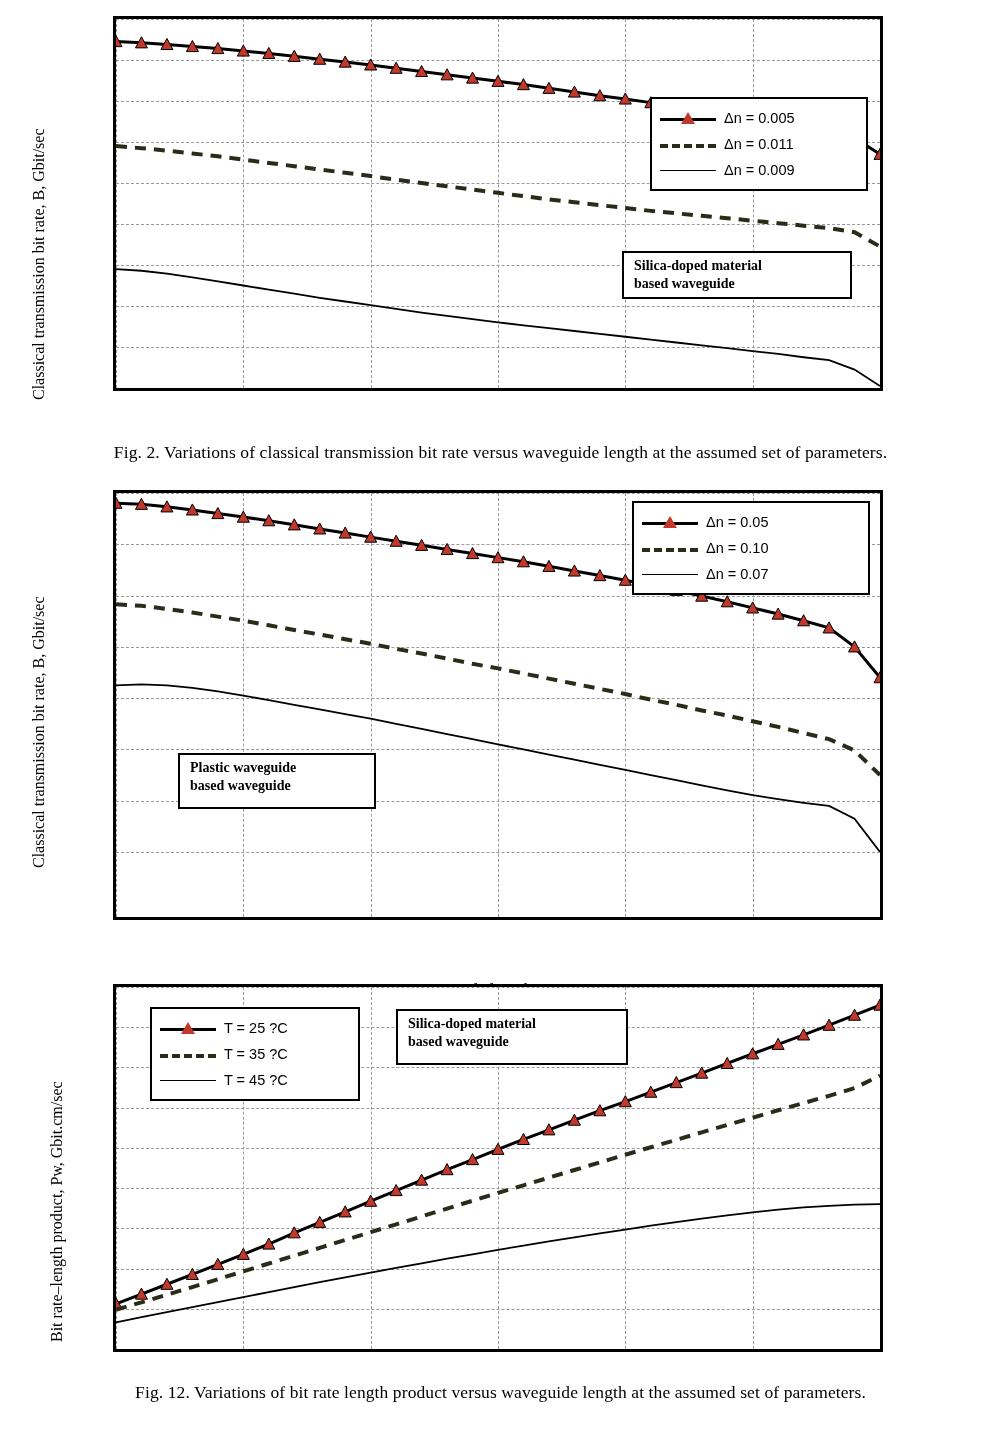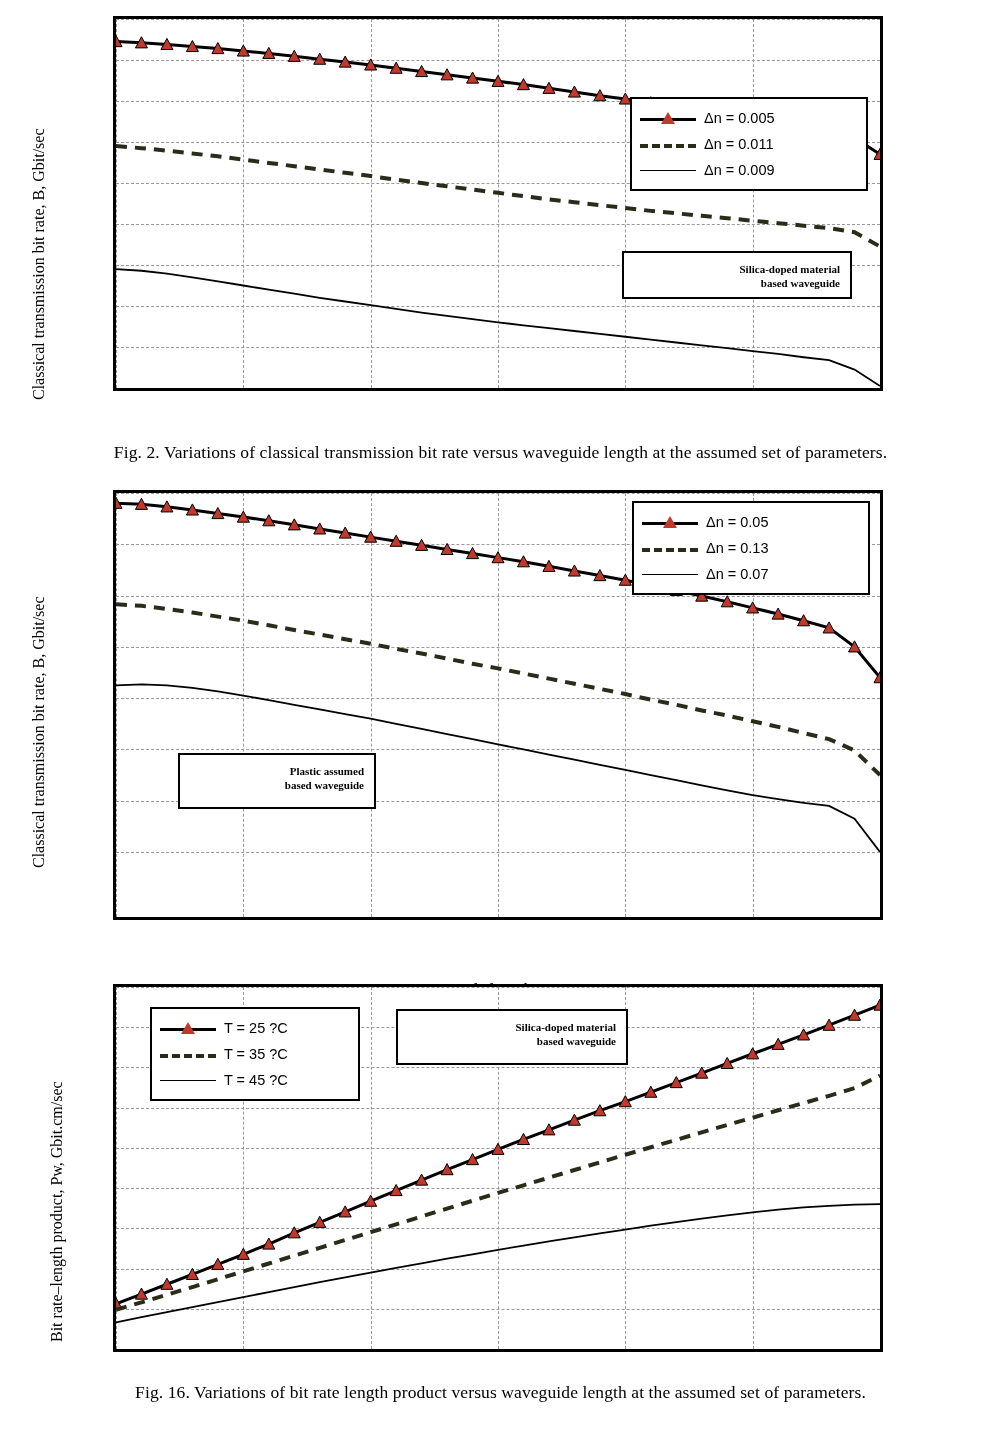--- a/index.html
+++ b/index.html
@@ -80,27 +80,27 @@
   .legend-label{
     font-family:"Liberation Sans",sans-serif;
     font-size:14.5px;
   }
 
   
   .annot{
     position:absolute;
     border:2px solid #000;
     background:#fff;
-    padding:10px 10px;
+    padding:4px 10px;
     box-sizing:border-box;
     font-family:"Liberation Serif",serif;
     font-weight:bold;
-    font-size:11px;
+    font-size:14px;
     line-height:1.25;
-    text-align:right;
+    text-align:left;
     overflow:hidden;
   }
   svg{display:block;}
 </style>
 </head>
 <body>
 
 <div class="page">
 
   <div class="figblock" style="height:472px;">
@@ -153,21 +153,21 @@
             <polygon points="611.2000000000002,88.71000000000004 605.2000000000002,99.81000000000003 617.2000000000002,99.81000000000003" fill="#c0392b" stroke="#000" stroke-width="1"></polygon>
             <polygon points="636.6666666666667,92.40000000000003 630.6666666666667,103.50000000000003 642.6666666666667,103.50000000000003" fill="#c0392b" stroke="#000" stroke-width="1"></polygon>
             <polygon points="662.1333333333333,96.09000000000003 656.1333333333333,107.19000000000003 668.1333333333333,107.19000000000003" fill="#c0392b" stroke="#000" stroke-width="1"></polygon>
             <polygon points="687.6,99.77999999999997 681.6,110.87999999999997 693.6,110.87999999999997" fill="#c0392b" stroke="#000" stroke-width="1"></polygon>
             <polygon points="713.0666666666666,103.46999999999997 707.0666666666666,114.56999999999996 719.0666666666666,114.56999999999996" fill="#c0392b" stroke="#000" stroke-width="1"></polygon>
             <polygon points="738.5333333333334,112.90000000000003 732.5333333333334,124.00000000000003 744.5333333333334,124.00000000000003" fill="#c0392b" stroke="#000" stroke-width="1"></polygon>
             <polygon points="764,129.3 758,140.4 770,140.4" fill="#c0392b" stroke="#000" stroke-width="1"></polygon>
             <path d="M0.00,127.10 L25.47,129.15 L50.93,131.61 L76.40,134.48 L101.87,137.35 L127.33,140.63 L152.80,143.91 L178.27,147.19 L203.73,150.47 L229.20,153.75 L254.67,157.03 L280.13,160.72 L305.60,164.00 L331.07,167.28 L356.53,170.56 L382.00,173.84 L407.47,177.12 L432.93,180.40 L458.40,183.27 L483.87,186.14 L509.33,189.01 L534.80,191.88 L560.27,194.34 L585.73,196.80 L611.20,199.26 L636.67,201.72 L662.13,204.18 L687.60,206.64 L713.07,209.10 L738.53,213.20 L764.00,227.55" fill="none" stroke="#2b2b1a" stroke-width="4" stroke-dasharray="11,8"></path>
             <path d="M0.00,250.10 L25.47,251.74 L50.93,254.61 L76.40,258.30 L101.87,262.40 L127.33,266.50 L152.80,270.60 L178.27,274.70 L203.73,278.80 L229.20,282.49 L254.67,286.18 L280.13,289.87 L305.60,293.56 L331.07,296.84 L356.53,300.12 L382.00,303.40 L407.47,306.27 L432.93,309.14 L458.40,312.01 L483.87,314.88 L509.33,317.75 L534.80,320.62 L560.27,323.49 L585.73,326.36 L611.20,329.23 L636.67,332.10 L662.13,334.97 L687.60,338.25 L713.07,341.12 L738.53,350.55 L764.00,366.95" fill="none" stroke="#000" stroke-width="1.8"></path>
           </svg>
-          <div class="legend" style="right: 12px; top: 78px; width: 238px;">
+          <div class="legend" style="right: 12px; top: 78px; width: 218px;">
             <div class="legend-row">
               <span class="legend-key">
                 <span class="ln solid-thick"></span>
                 <span class="tri"></span>
               </span>
               <span class="legend-label">Δn = 0.005</span>
             </div>
             <div class="legend-row">
               <span class="legend-key">
                 <span class="ln dashed"></span>
@@ -251,31 +251,31 @@
               <span class="legend-key">
                 <span class="ln solid-thick"></span>
                 <span class="tri"></span>
               </span>
               <span class="legend-label">Δn = 0.05</span>
             </div>
             <div class="legend-row">
               <span class="legend-key">
                 <span class="ln dashed"></span>
               </span>
-              <span class="legend-label">Δn = 0.13</span>
+              <span class="legend-label">Δn = 0.10</span>
             </div>
             <div class="legend-row">
               <span class="legend-key">
                 <span class="ln solid-thin"></span>
               </span>
               <span class="legend-label">Δn = 0.07</span>
             </div>
           </div>
           <div class="annot" style="left: 62px; top: 260px; width: 198px; height: 56px;">
-            <div>Plastic assumed</div>
+            <div>Plastic waveguide</div>
             <div>based waveguide</div>
           </div>
         </div>
       <div class="xlabel" style="padding-top:32px;">Waveguide length, Lw, cm</div>
     </div>
   </div>
 
   <div class="figblock" style="height:470px;">
     <div class="chart-wrap" style="height:432px;">
       <div class="ylabel" style="left:48px;top:392px;">Bit rate–length product, Pw, Gbit.cm/sec</div>
@@ -354,16 +354,16 @@
               <span class="legend-label">T = 45 ?C</span>
             </div>
           </div>
           <div class="annot" style="left: 280px; top: 22px; width: 232px; height: 56px;">
             <div>Silica-doped material</div>
             <div>based waveguide</div>
           </div>
         </div>
       <div class="xlabel" style="padding-top:30px;">Waveguide length, Lw, cm</div>
     </div>
-    <div class="caption">Fig. 16. Variations of bit rate length product versus waveguide length at the assumed set of parameters.</div>
+    <div class="caption">Fig. 12. Variations of bit rate length product versus waveguide length at the assumed set of parameters.</div>
   </div>
 
 </div>
 
 </body></html>

